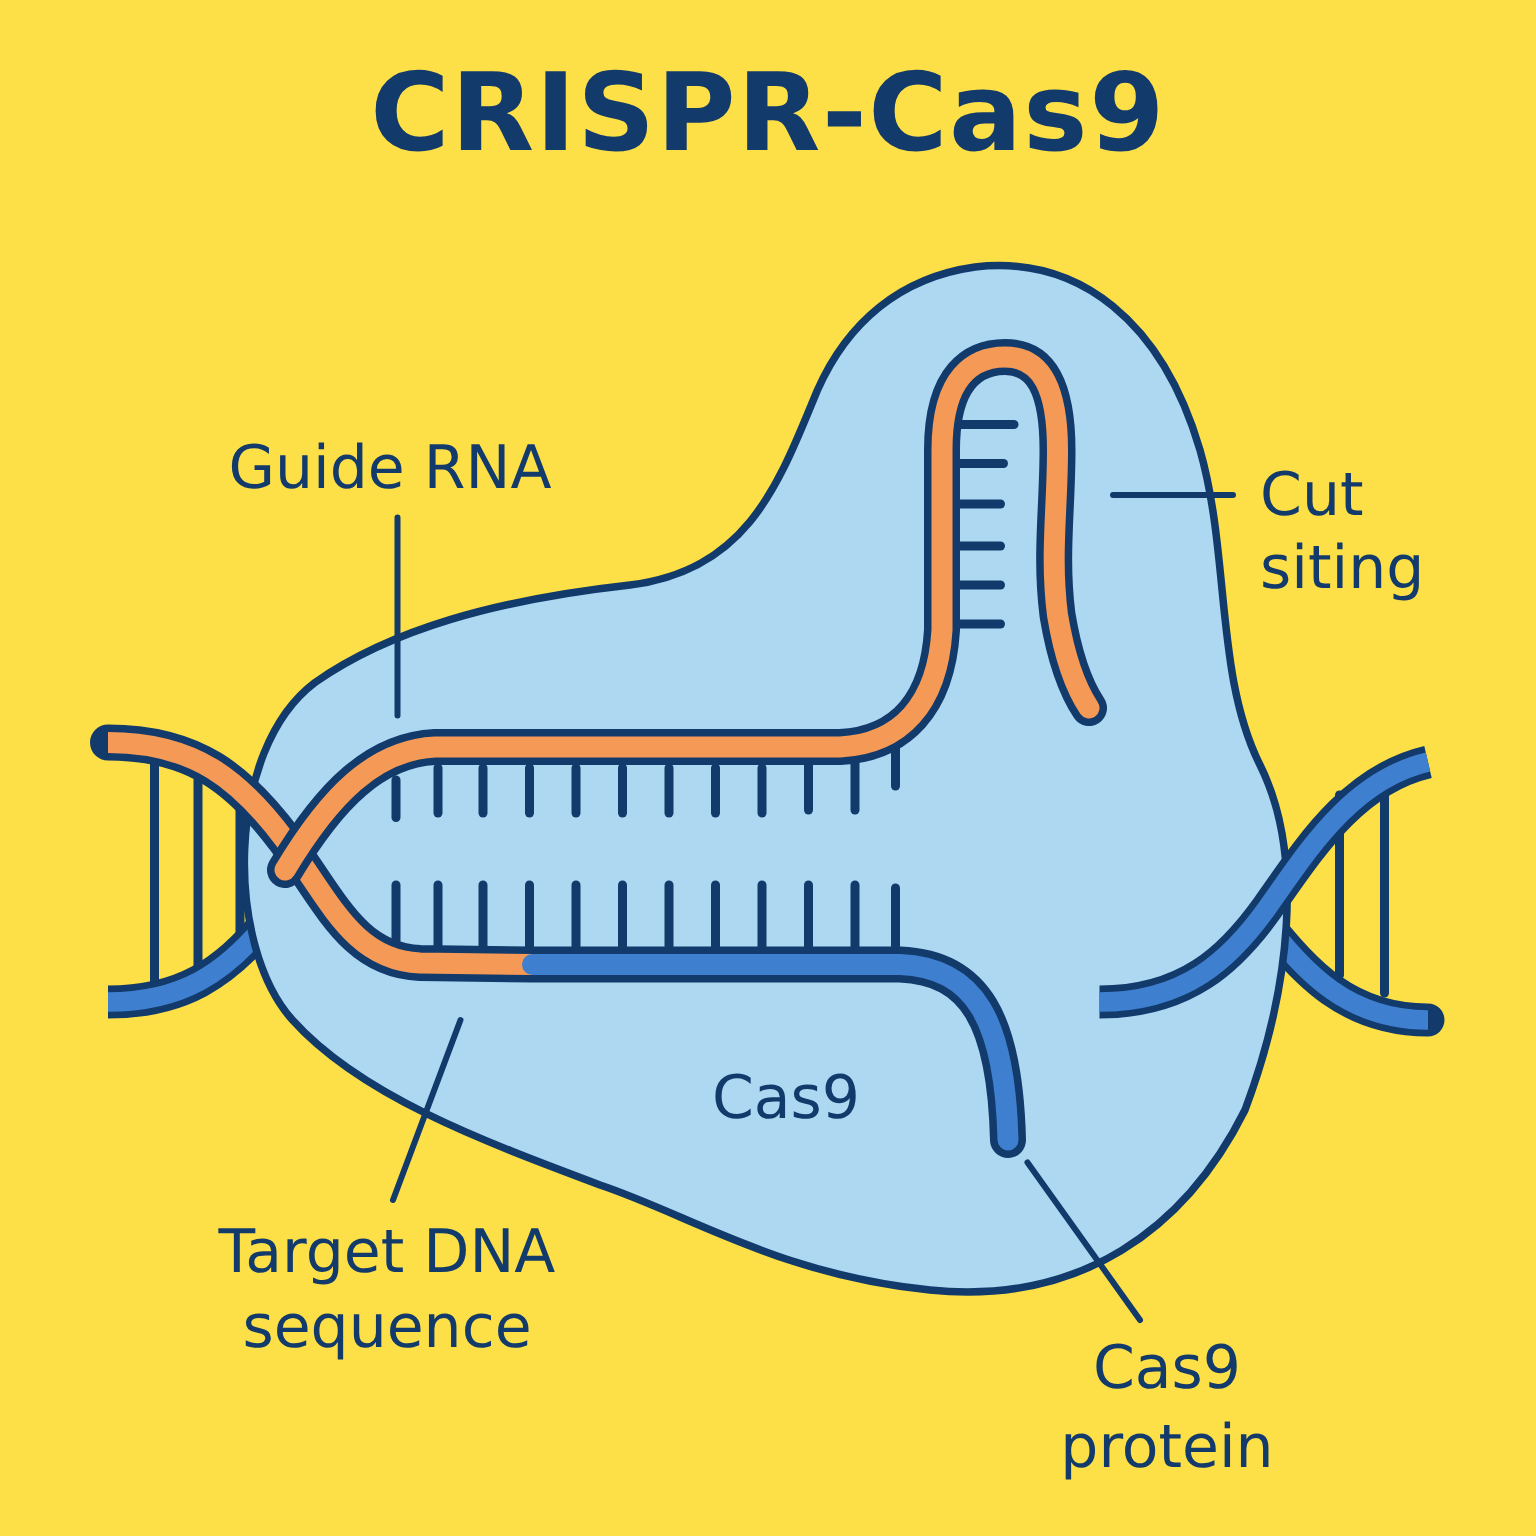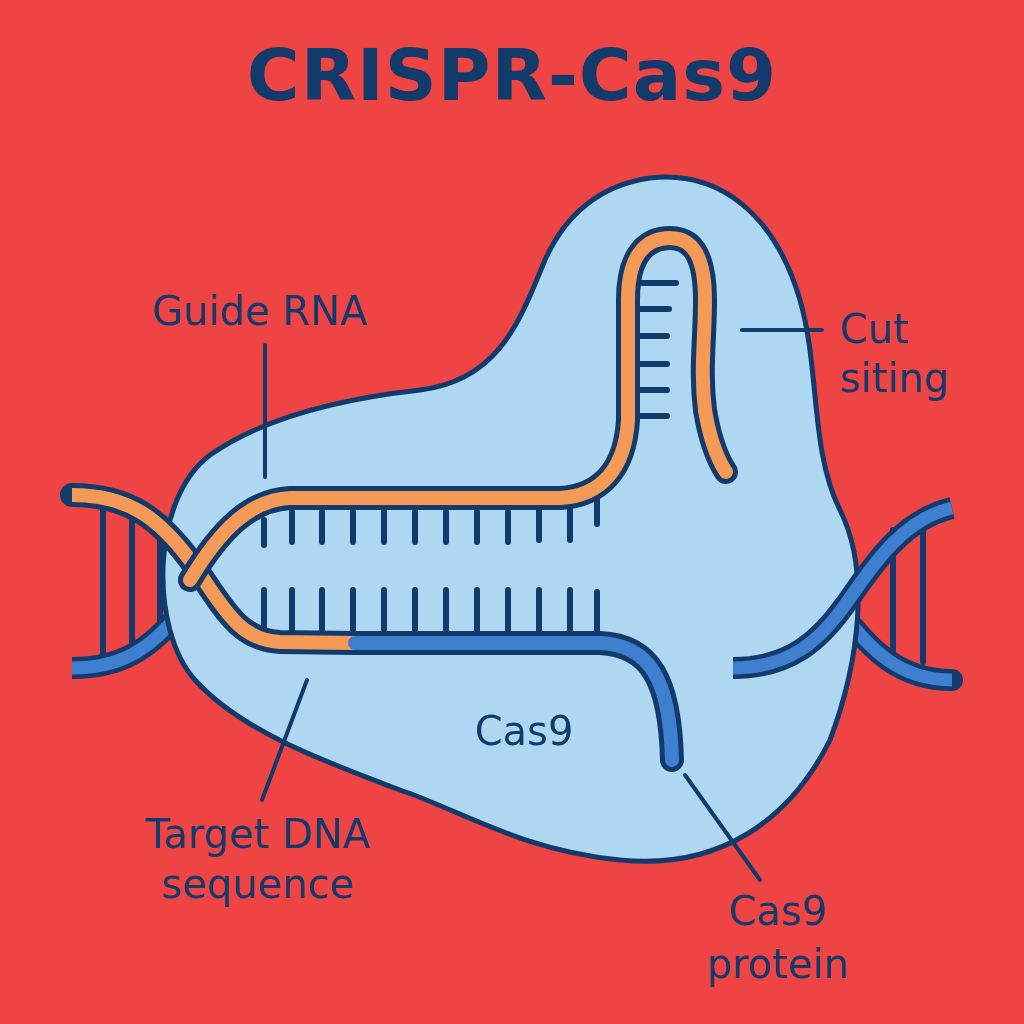--- a/index.html
+++ b/index.html
@@ -7,21 +7,21 @@
       padding: 0;
       width: 1024px;
       height: 1024px;
       overflow: hidden;
       background: #d3e8f8;
     }
     .canvas {
       position: relative;
       width: 1024px;
       height: 1024px;
-      background: #ef4444;
+      background: #fde047;
     }
     svg.diagram {
       position: absolute;
       left: 0;
       top: 0;
       width: 1024px;
       height: 1024px;
     }
     .label {
       font-family: "DejaVu Sans", sans-serif;

